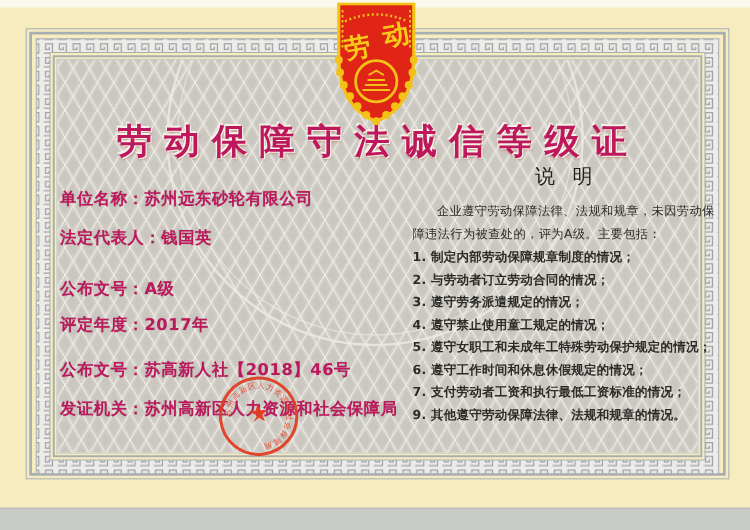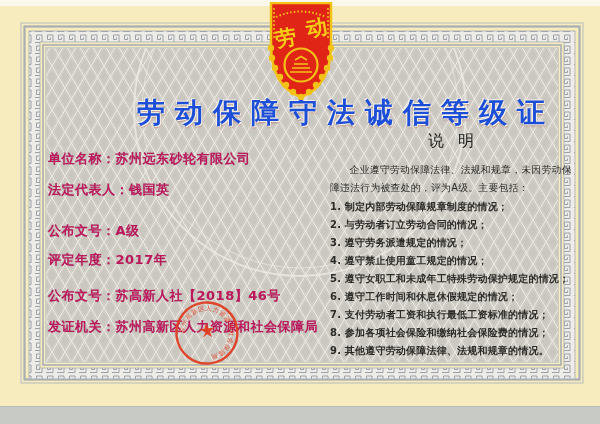--- a/index.html
+++ b/index.html
@@ -6,22 +6,22 @@
   .stage{
     position:relative;width:600px;height:424px;overflow:hidden;
     background:#FFFFFF;
     font-family:"DejaVu Sans","Liberation Sans",sans-serif;
   }
   .bg-svg{position:absolute;left:0;top:0;z-index:0;}
   .emblem-svg{position:absolute;left:262px;top:2px;z-index:3;}
   .seal-svg{position:absolute;left:171px;top:299px;z-index:4;transform:rotate(-6deg);}
   .cert-title{
     position:absolute;left:50px;top:94px;width:505px;z-index:2;
-    text-align:right;font-size:28px;font-weight:bold;letter-spacing:10px;
-    color:#1d4ed8;
+    text-align:center;font-size:28px;font-weight:bold;letter-spacing:10px;
+    color:#be185d;
     font-family:"DejaVu Serif","Liberation Serif",serif;
     text-shadow:1px 1px 0 #F5F1E6,-1px -1px 0 #F5F1E6,1px 2px 2px rgba(150,40,10,.35);
     white-space:nowrap;
   }
   .field{
     position:absolute;left:48px;z-index:2;
     font-size:13px;font-weight:bold;color:#be185d;letter-spacing:.5px;
     white-space:nowrap;text-shadow:0 0 1px rgba(90,90,90,.35);
   }
   .explain{position:absolute;left:330px;top:131px;width:242px;z-index:2;color:#2B2B28;}
@@ -137,21 +137,20 @@
     <div class="explain-heading">说明</div>
     <div class="explain-intro">企业遵守劳动保障法律、法规和规章，未因劳动保障违法行为被查处的，评为A级。主要包括：</div>
     <div class="explain-list">
       <div class="explain-item">1. 制定内部劳动保障规章制度的情况；</div>
       <div class="explain-item">2. 与劳动者订立劳动合同的情况；</div>
       <div class="explain-item">3. 遵守劳务派遣规定的情况；</div>
       <div class="explain-item">4. 遵守禁止使用童工规定的情况；</div>
       <div class="explain-item">5. 遵守女职工和未成年工特殊劳动保护规定的情况；</div>
       <div class="explain-item">6. 遵守工作时间和休息休假规定的情况；</div>
       <div class="explain-item">7. 支付劳动者工资和执行最低工资标准的情况；</div>
-      <div class="explain-item">8. 参加各项社会保险和缴纳社会保险费的情况；</div>
       <div class="explain-item">9. 其他遵守劳动保障法律、法规和规章的情况。</div>
     </div>
   </div>
 
   <svg class="seal-svg" width="72" height="70" viewBox="0 0 72 70">
     <defs>
       <path id="sealArc" d="M13.5,34 a22.5,22.5 0 1 1 45,0 a22.5,22.5 0 1 1 -45,0" fill="none"></path>
     </defs>
     <circle cx="36" cy="34" r="30.5" fill="none" stroke="#E03A1E" stroke-width="2.4" opacity="0.92"></circle>
     <text font-size="6.3" fill="#E03A1E" opacity="0.88" letter-spacing="0.5">

